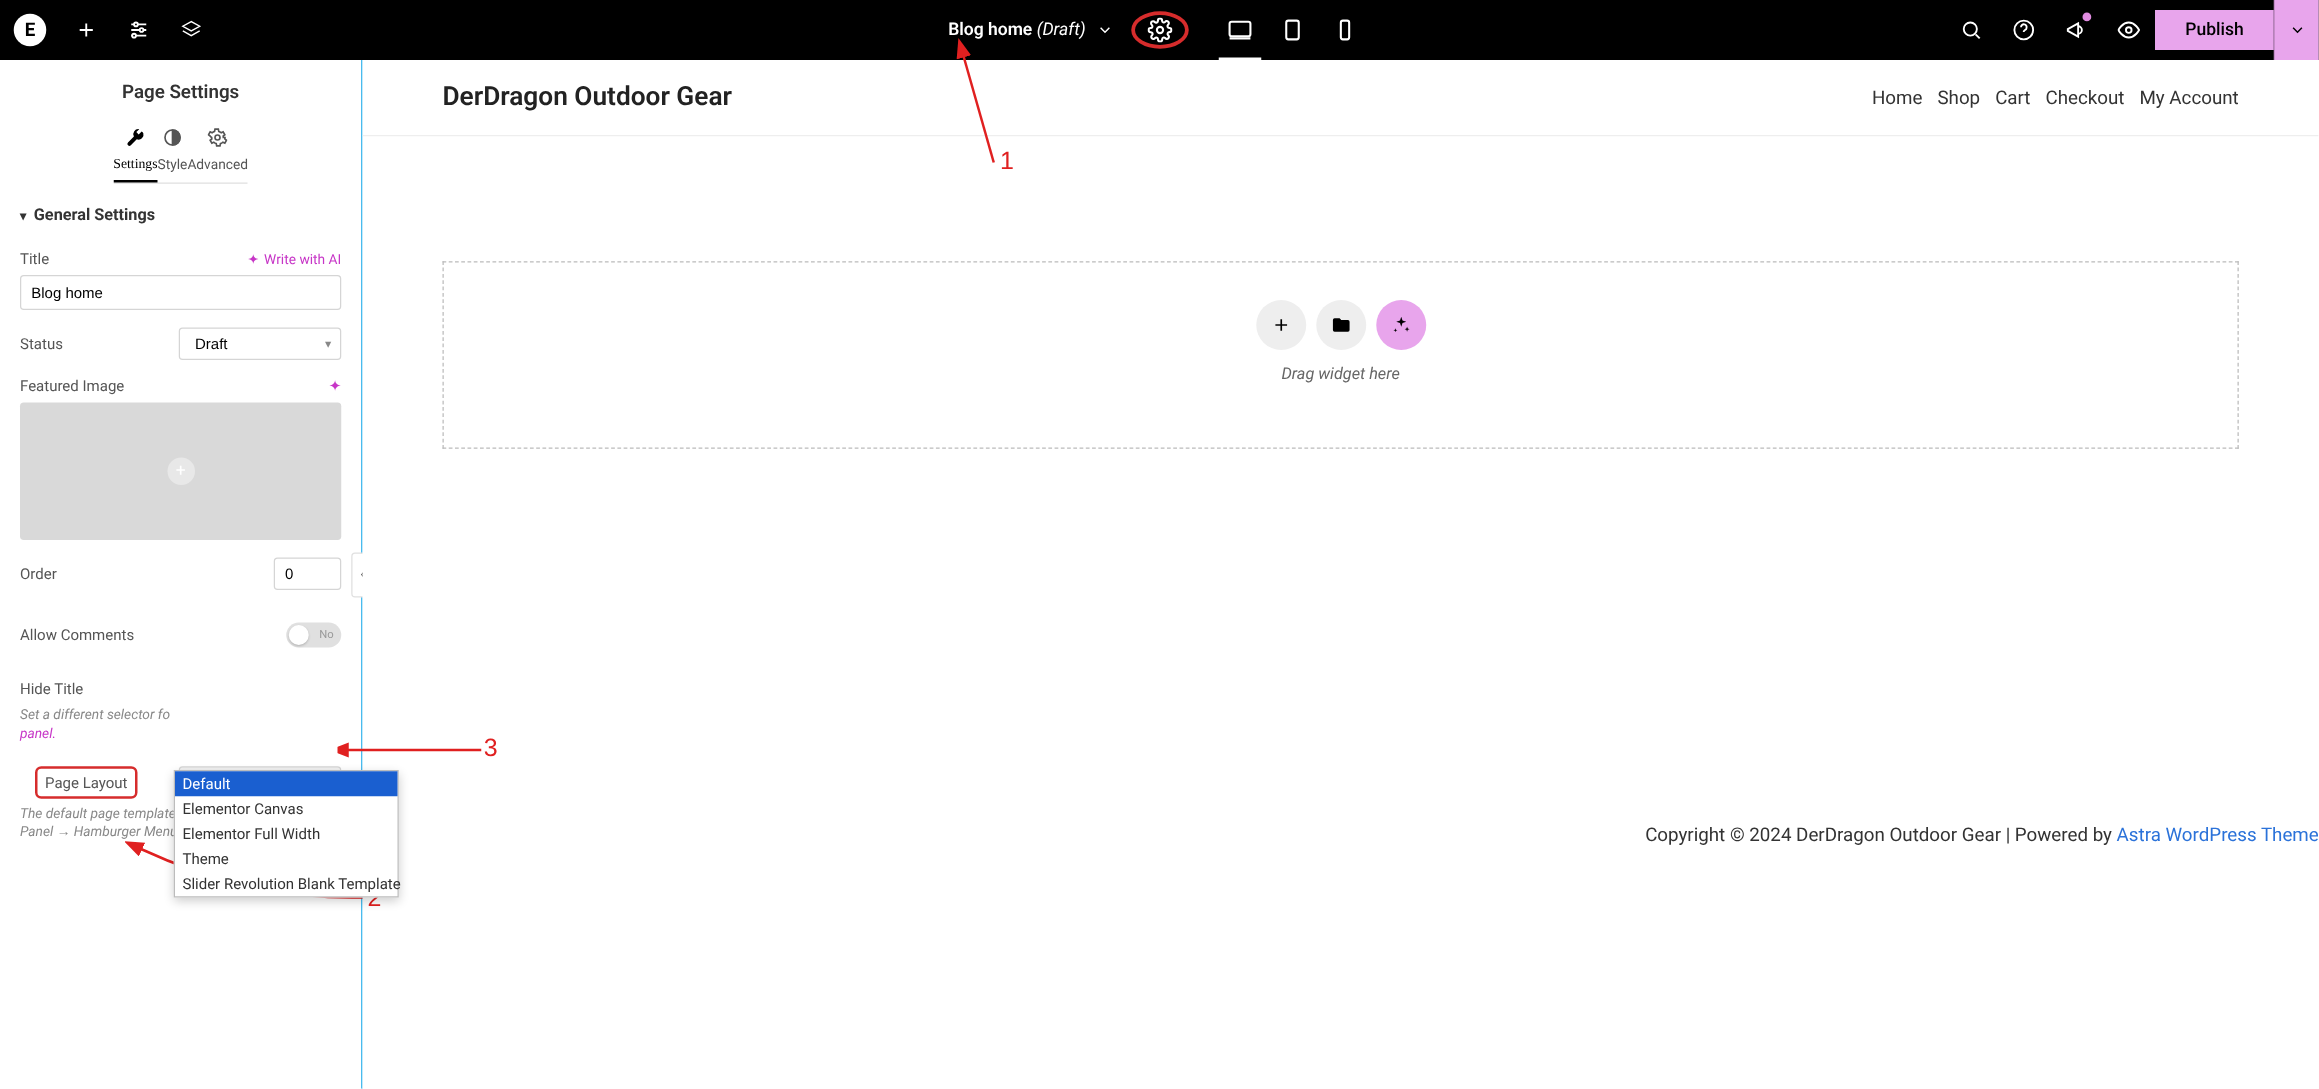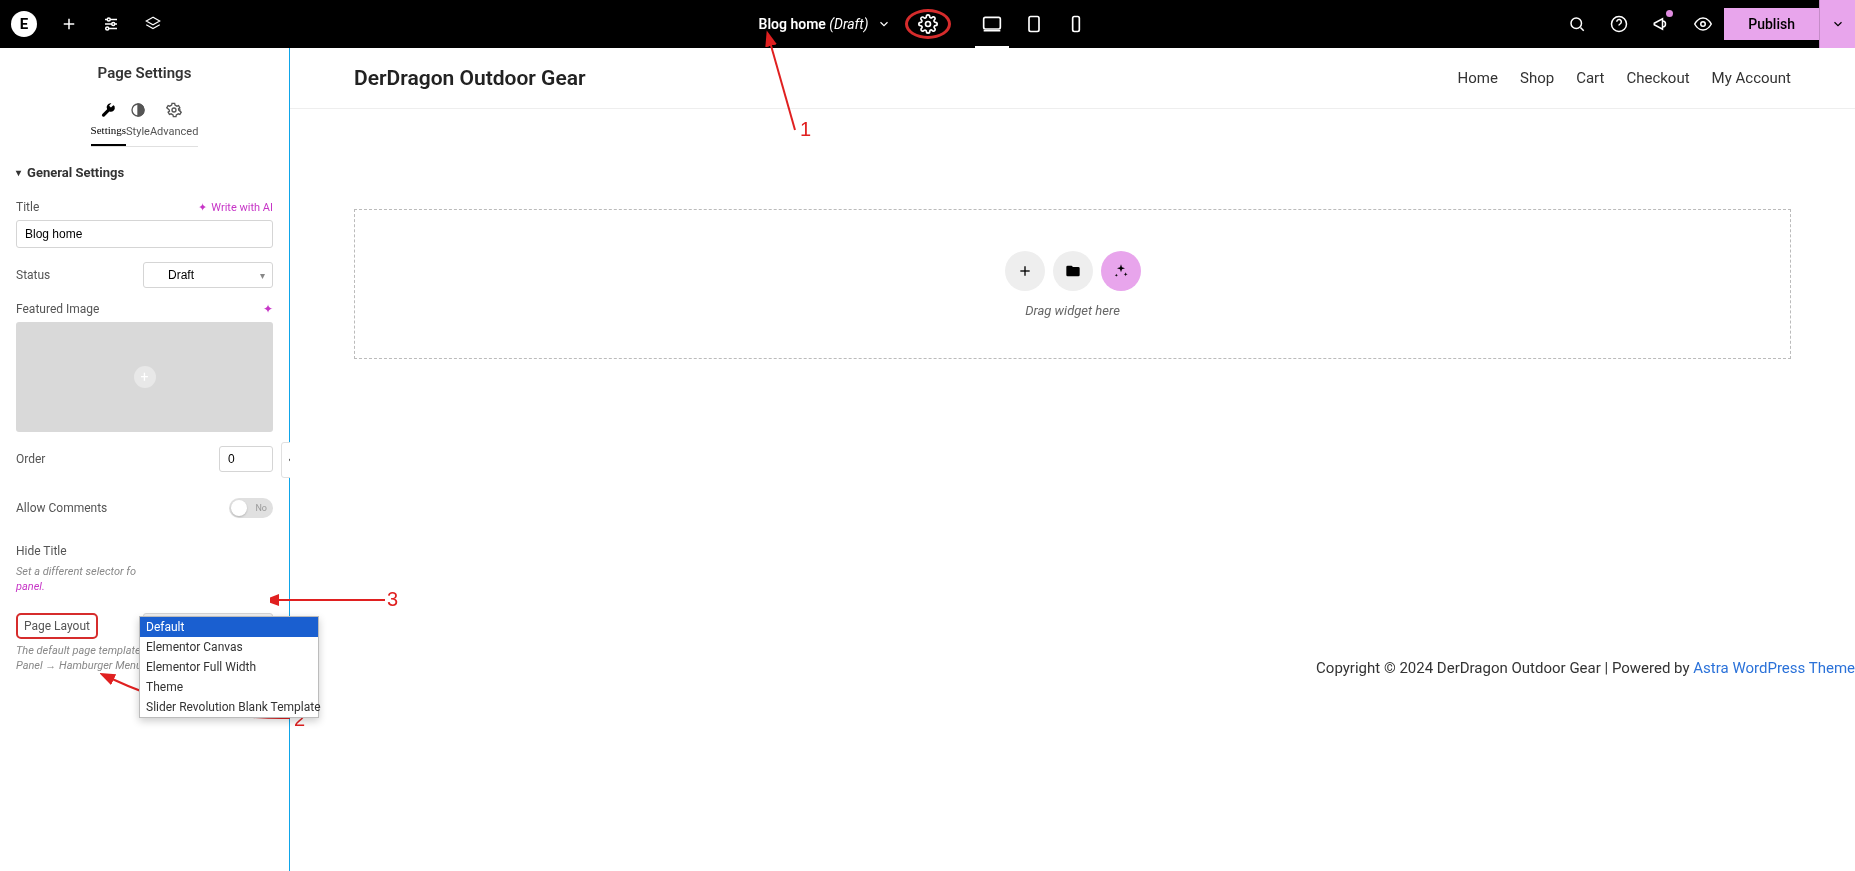--- a/index.html
+++ b/index.html
@@ -47,54 +47,54 @@
 .panel-body { padding: 12px 16px; overflow-y: auto; flex: 1; }
 .section-header { font-size: 13px; font-weight: 700; padding: 6px 0; display: flex; align-items: center; gap: 6px; }
 .section-header::before { content:"▾"; font-size: 10px; }
 
 .field-row { display: flex; justify-content: space-between; align-items: center; margin-top: 14px; font-size: 12px; color: #555; }
 .field-label { font-size: 12px; color: #555; }
 .write-ai { color: #c736c7; font-size: 11px; display: flex; align-items: center; gap: 4px; }
 .ai-sparkle { color: #c736c7; }
 
 .text-input { width: 100%; margin-top: 6px; padding: 6px 8px; border: 1px solid #d5d5d5; border-radius: 3px; font-size: 12px; background: #fff; }
-.select-input { width: 130px; padding: 5px 24px; border: 1px solid #d5d5d5; border-radius: 3px; font-size: 12px; background: #fff; appearance: none; position: relative; }
+.select-input { width: 130px; padding: 5px 12px; border: 1px solid #d5d5d5; border-radius: 3px; font-size: 12px; background: #fff; appearance: none; position: relative; }
 .select-wrap { position: relative; display: inline-block; width: 130px; }
 .select-wrap::after { content:"▾"; position: absolute; right: 8px; top: 50%; transform: translateY(-50%); font-size: 10px; color: #888; pointer-events: none; }
 .select-wrap.full { width: 130px; }
 
 .featured-img-placeholder { width: 100%; height: 110px; background: #d9d9d9; border-radius: 3px; margin-top: 6px; display: flex; align-items: center; justify-content: center; cursor: pointer; }
 .featured-img-placeholder .plus-circ { width: 22px; height: 22px; border-radius: 50%; background: #e8e8e8; display: flex; align-items: center; justify-content: center; color: #fff; font-size: 14px; }
 
 .order-input { width: 54px; padding: 5px 8px; border: 1px solid #d5d5d5; border-radius: 3px; font-size: 12px; text-align: left; }
 
 .toggle { width: 44px; height: 20px; background: #e0e0e0; border-radius: 10px; position: relative; font-size: 9px; color: #999; display: flex; align-items: center; justify-content: flex-end; padding-right: 6px; }
 .toggle::before { content:""; width: 16px; height: 16px; background: #fff; border-radius: 50%; position: absolute; left: 2px; top: 2px; box-shadow: 0 1px 2px rgba(0,0,0,0.2); }
 
 .helper-text { font-size: 11px; font-style: italic; color: #888; margin-top: 6px; line-height: 1.4; }
 .helper-text a { color: #c736c7; text-decoration: none; }
 .helper-text-2 { font-size: 11px; font-style: italic; color: #888; margin-top: 4px; line-height: 1.4; }
 
-.page-layout-label-box { border: 2px solid #d62c2c; border-radius: 5px; padding: 4px 6px; display: inline-block; }
+.page-layout-label-box { border: 2px solid #d62c2c; border-radius: 5px; padding: 4px 6px; display: inline-block; margin-left: 12px; }
 
 
 .dropdown-popup { position: absolute; left: 139px; top: 568px; width: 180px; background: #fff; border: 1px solid #bcbcbc; box-shadow: 0 3px 8px rgba(0,0,0,0.2); z-index: 50; font-size: 12px; }
 .dropdown-popup .dd-item { padding: 3px 6px; cursor: pointer; white-space: nowrap; }
 .dropdown-popup .dd-item.selected { background: #1a5fd0; color: #fff; }
 
 .collapse-handle { position: absolute; right: -10px; top: 50%; transform: translateY(-50%); width: 18px; height: 36px; background: #fff; border: 1px solid #e0e0e0; border-radius: 3px; display: flex; align-items: center; justify-content: center; font-size: 10px; cursor: pointer; }
 
 
 .canvas { flex: 1; background: #fff; overflow: auto; position: relative; }
 .site-header { display: flex; align-items: center; justify-content: space-between; padding: 18px 64px; border-bottom: 1px solid #eee; }
 .site-title { font-size: 21px; font-weight: 600; color: #222; }
-.site-nav { display: flex; gap: 22px; font-size: 15px; }
+.site-nav { display: flex; gap: 12px; font-size: 15px; }
 .site-nav a { color: #333; text-decoration: none; }
 
-.drop-zone { margin: 100px 64px 40px; border: 1px dashed #bbb; min-height: 150px; display: flex; flex-direction: column; align-items: center; justify-content: center; gap: 12px; padding: 30px; }
+.drop-zone { margin: 100px 64px 40px; border: 1px dashed #bbb; min-height: 150px; display: flex; flex-direction: column; align-items: center; gap: 12px; padding: 30px; }
 .drop-buttons { display: flex; gap: 8px; }
 .drop-btn { width: 40px; height: 40px; border-radius: 50%; background: #eee; display: flex; align-items: center; justify-content: center; cursor: pointer; }
 .drop-btn.ai { background: #e8a5ec; }
 .drop-hint { font-size: 13px; font-style: italic; color: #666; }
 
 .site-footer { text-align: right; padding: 40px 0 20px; font-size: 15px; color: #333; margin-top: 260px; }
 .site-footer a { color: #2b72d9; text-decoration: none; }
 
 
 .anno { position: absolute; color: #e02020; font-size: 20px; font-weight: 400; pointer-events: none; font-family: Arial, sans-serif; }

